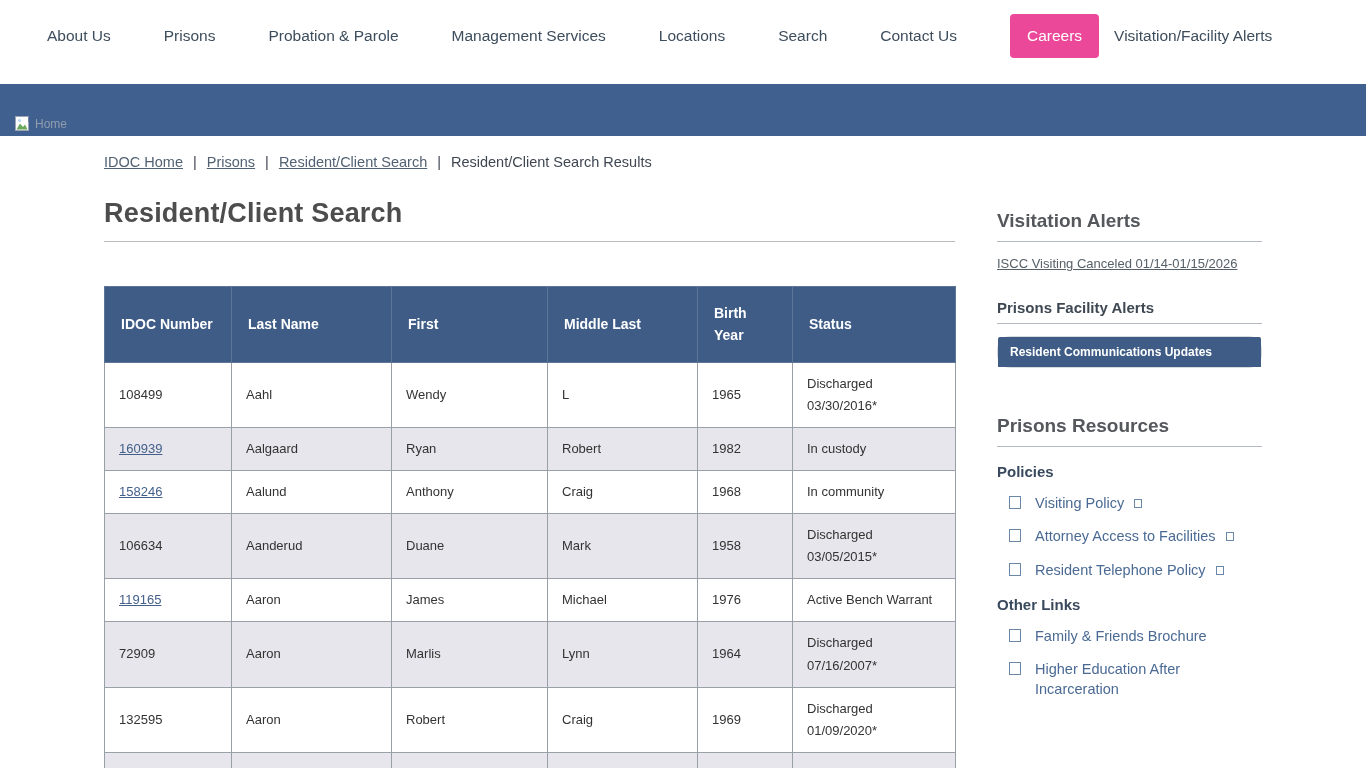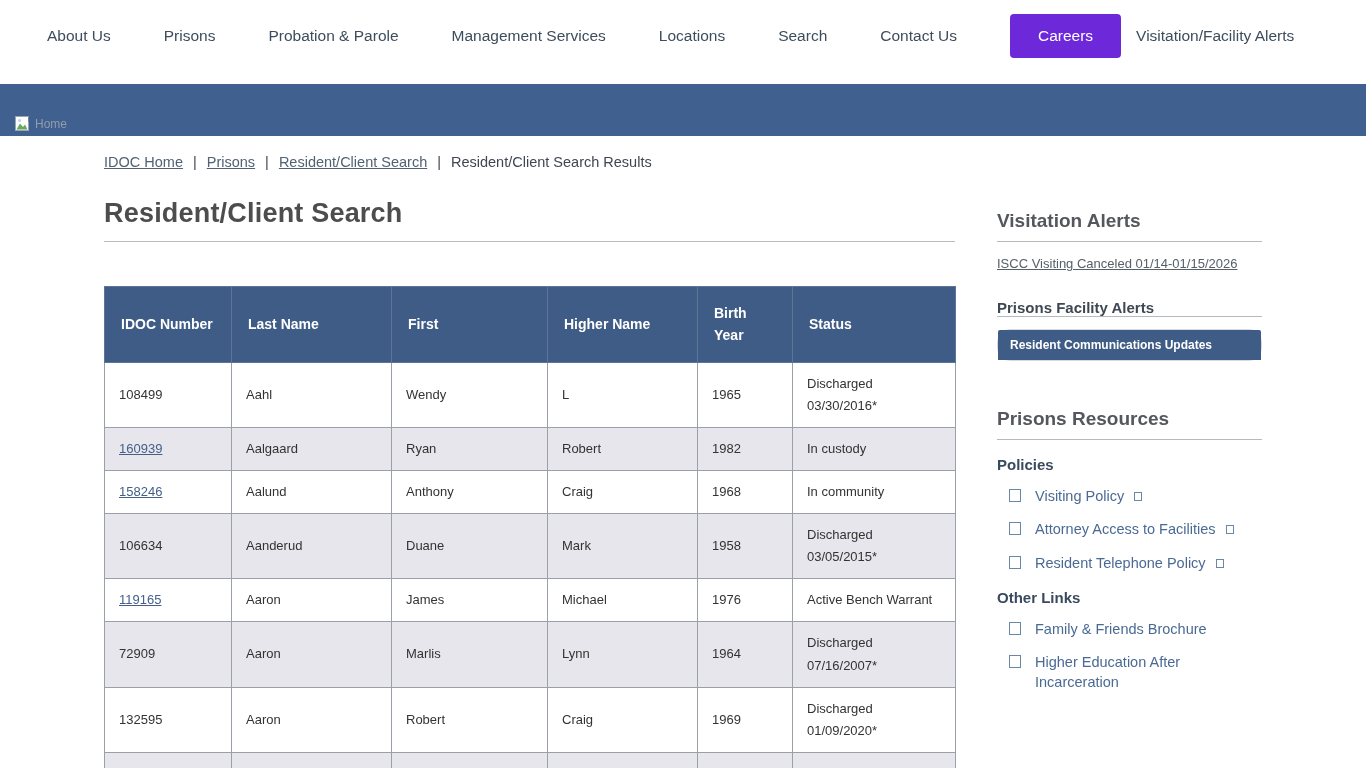--- a/index.html
+++ b/index.html
@@ -3,21 +3,21 @@
 <meta charset="utf-8">
 <style>
   * { margin:0; padding:0; box-sizing:border-box; }
   html,body { width:1366px; height:768px; overflow:hidden; background:#fff;
     font-family:"Liberation Sans", sans-serif; }
 
   
   .topnav { height:84px; display:flex; align-items:center; padding:0 0 12px 47px; background:#fff; }
   .topnav .nav-item { color:#3d4d5c; font-size:15.5px; text-decoration:none; margin-right:53px;
     white-space:nowrap; cursor:pointer; }
-  .topnav .nav-item.highlight { background:#6d28d9; color:#fff; padding:13px 28px; border-radius:4px;
+  .topnav .nav-item.highlight { background:#ec4899; color:#fff; padding:13px 17px; border-radius:4px;
     margin-right:15px; }
 
   
   .banner { height:52px; background:#40608f; display:flex; align-items:flex-end; padding:0 0 5px 15px; }
   .home-link { display:flex; align-items:center; text-decoration:none; cursor:pointer;margin-top:36px; }
   .broken-img { width:17px; height:15px; margin-right:3px; }
   .home-alt { color:#909dae; font-size:12px; }
 
   
   .breadcrumb { margin:18px 0 0 104px; font-size:14.5px; color:#3f4752; }
@@ -42,21 +42,21 @@
   table.results td { font-size:13px; color:#333; padding:10px 14px; line-height:1.7;
     border:1px solid #9aa0a8; vertical-align:middle; background:#fff; word-wrap:break-word; }
   table.results tr.alt td { background:#e6e6ec; }
   table.results a.idoc-link { color:#44608a; text-decoration:underline; cursor:pointer; }
 
   
   .sb-h2 { font-size:19px; font-weight:bold; color:#54575c; padding-bottom:9px;
     border-bottom:1px solid #b5b9c0; }
   .sb-alert-link { display:inline-block; margin-top:14px; font-size:13px; color:#566069;
     text-decoration:underline; cursor:pointer; }
-  .sb-h3 { margin-top:27px; font-size:15px; font-weight:bold; color:#3e4853; 
+  .sb-h3 { margin-top:27px; font-size:15px; font-weight:bold; color:#3e4853; padding-bottom:7px;
     border-bottom:1px solid #b5b9c0; }
   .panel { margin-top:12px; border:1px solid #d8dade; border-radius:13px; background:#fff; }
   .panel-header { background:#3e5c85; color:#fff; font-size:12px; font-weight:bold;
     padding:8px 12px; border-radius:2px 2px 0 0; }
   .panel-body { padding:10px 12px 13px; font-size:12px; color:#4a4a4a; line-height:1.45; }
   .panel-body a { color:#7aa0c8; text-decoration:underline; cursor:pointer; }
   .sb-resources-h2 { margin-top:47px; }
   .sb-group-title { margin-top:16px; font-size:15px; font-weight:bold; color:#3a4a5e; }
   .sb-links { list-style:none; margin-top:4px; }
   .sb-links li { display:flex; align-items:flex-start; margin:13px 0 0 12px; }
@@ -105,21 +105,21 @@
           <col class="c3">
           <col class="c4">
           <col class="c5">
           <col class="c6">
         </colgroup>
       <thead>
           <tr>
             <th>IDOC Number</th>
             <th>Last Name</th>
             <th>First</th>
-            <th>Higher Name</th>
+            <th>Middle Last</th>
             <th>Birth Year</th>
             <th>Status</th>
           </tr>
         </thead>
       <tbody>
           <tr>
     <td>108499</td>
     <td>Aahl</td>
     <td>Wendy</td>
     <td>L</td>

